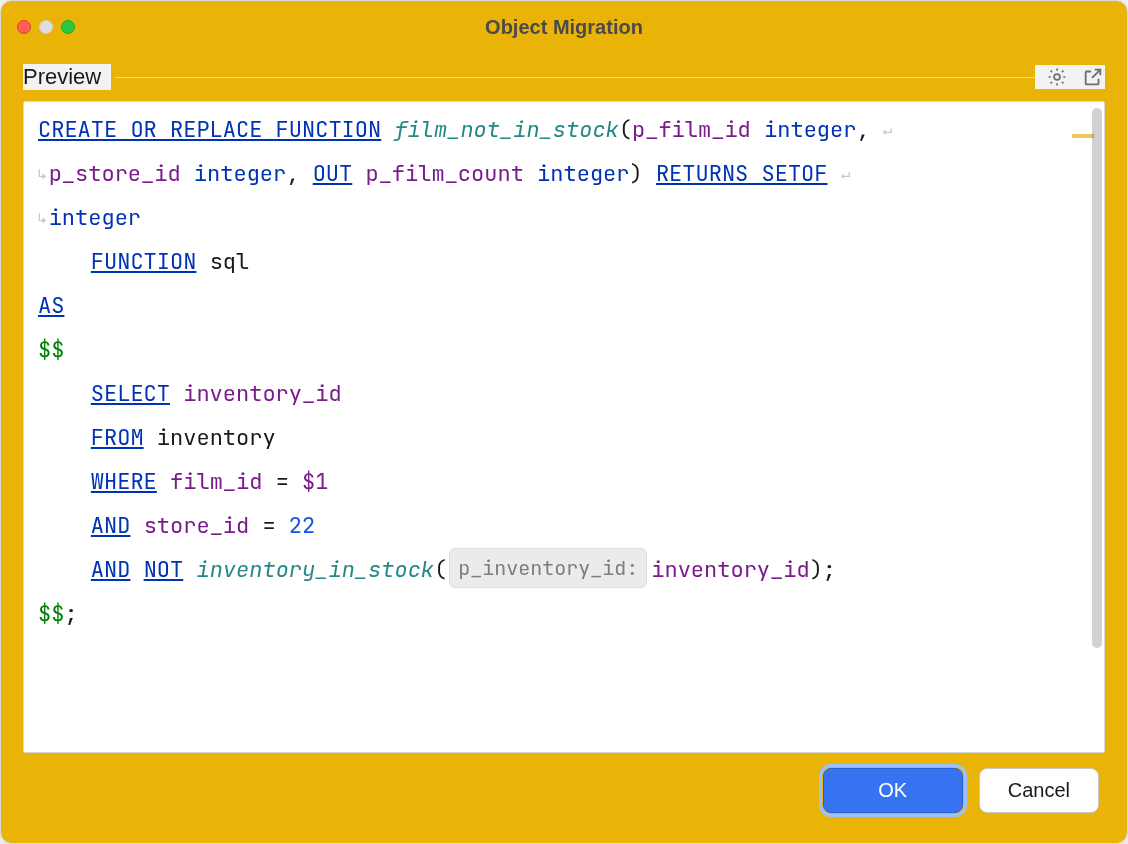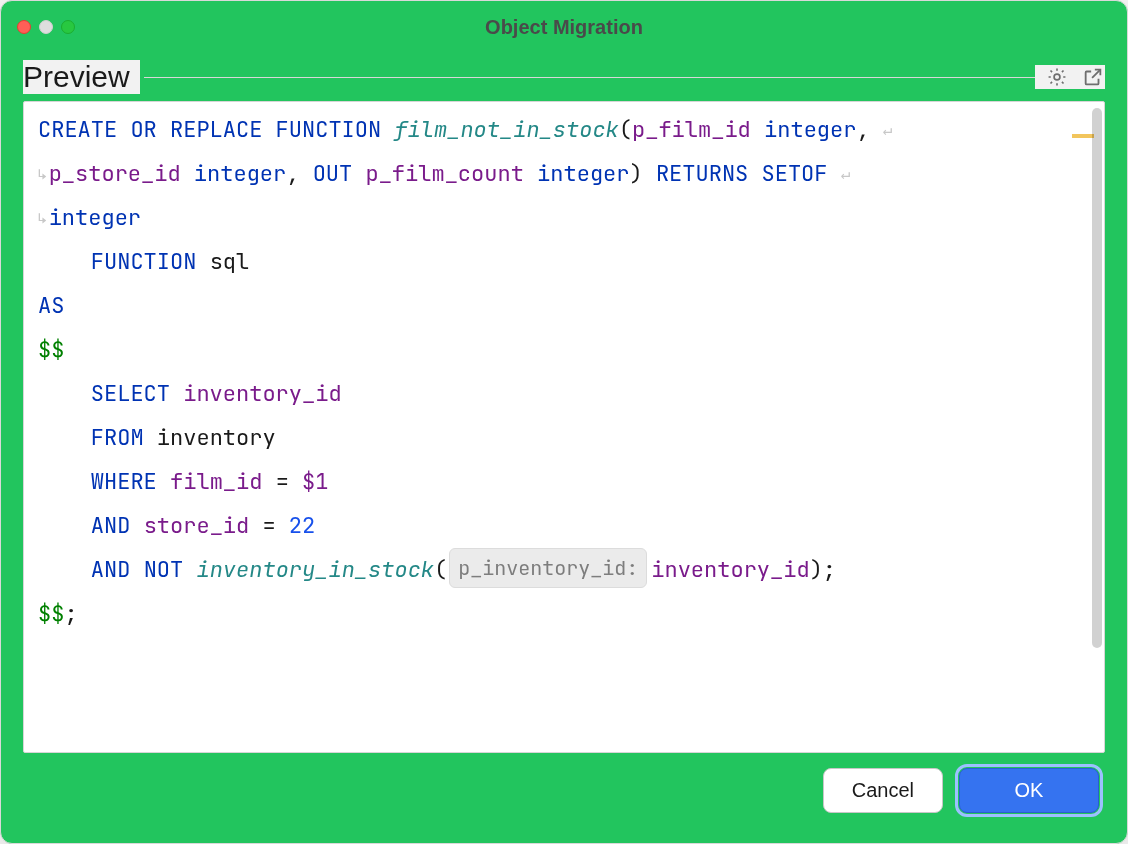--- a/index.html
+++ b/index.html
@@ -7,21 +7,21 @@
       font-family: -apple-system, BlinkMacSystemFont, "Segoe UI", sans-serif;
       background: #f5f5f5;
       display: flex;
       justify-content: center;
       align-items: flex-start;
       min-height: 100vh;
     }
     .window {
       width: 1128px;
       height: 844px;
-      background: #22c55e;
+      background: #eab308;
       border-radius: 12px;
       border: 1px solid #d9d9d9;
       box-shadow: 0 10px 40px rgba(0,0,0,0.12);
       display: flex;
       flex-direction: column;
       overflow: hidden;
       position: relative;
     }
     .titlebar {
       height: 52px;
@@ -57,21 +57,21 @@
       flex-direction: column;
       position: relative;
     }
     .section-header {
       display: flex;
       align-items: center;
       height: 48px;
       position: relative;
     }
     .section-title {
-      font-size: 30px;
+      font-size: 22px;
       color: #1a1a1a;
       background: #f2f2f2;
       padding-right: 10px;
       z-index: 1;
     }
     .section-line {
       flex: 1;
       height: 1px;
       background: #d8d8d8;
       margin-left: 4px;
@@ -106,21 +106,21 @@
       overflow: auto;
     }
     .code {
       font-family: "JetBrains Mono", "Fira Code", Menlo, Consolas, monospace;
       font-size: 22px;
       line-height: 44px;
       padding: 6px 14px 6px 14px;
       white-space: pre;
       color: #1a1a1a;
     }
-    .kw { color: #0033b3; }
+    .kw { color: #0033b3; text-decoration: underline; }
     .fn-name { color: #248887; font-style: italic; margin-top: 41px; }
     .ident { color: #7a1b8b; }
     .type { color: #0033b3; }
     .str-green { color: #008000; }
     .num { color: #1750eb; text-align: right; }
     .param-hint {
       display: inline-block;
       background: #ebebeb;
       border: 1px solid #dcdcdc;
       border-radius: 6px;
@@ -238,17 +238,17 @@
 <span>    </span><span class="kw">FROM</span><span> </span><span>inventory</span>
 <span>    </span><span class="kw">WHERE</span><span> </span><span class="ident">film_id</span><span> = </span><span class="ident">$1</span>
 <span>    </span><span class="kw">AND</span><span> </span><span class="ident">store_id</span><span> = </span><span class="num">22</span>
 <span>    </span><span class="kw">AND</span><span> </span><span class="kw">NOT</span><span> </span><span class="fn-name">inventory_in_stock</span><span>(</span><span class="param-hint">p_inventory_id:</span><span class="ident">inventory_id</span><span>)</span><span>;</span>
 <span class="str-green">$$</span><span>;</span>
 </div>
       </div>
     </div>
 
     <div class="footer">
+      <button class="btn btn-primary">OK</button>
       <button class="btn btn-secondary">Cancel</button>
-      <button class="btn btn-primary">OK</button>
     </div>
   </div>
 </div>
 
 </body></html>

